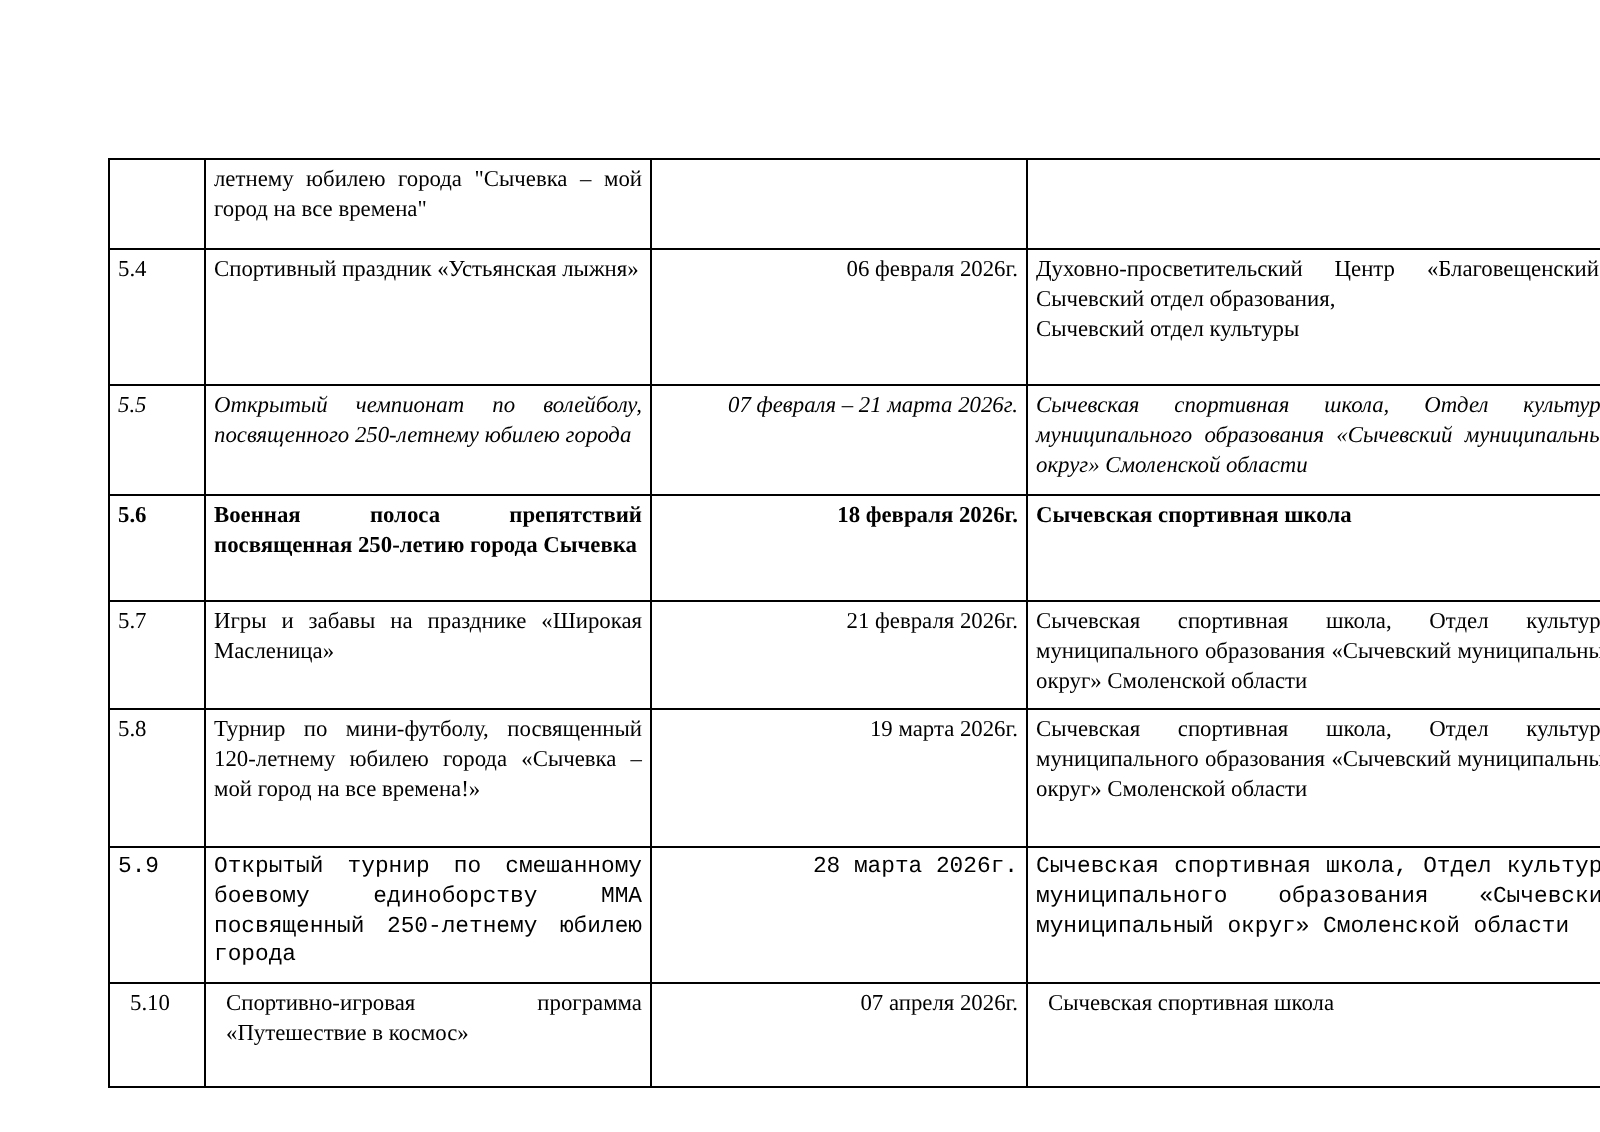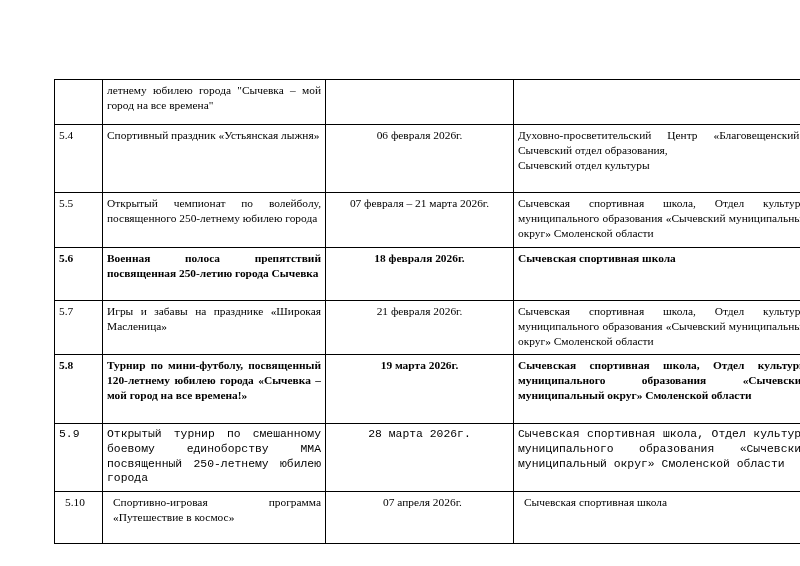--- a/index.html
+++ b/index.html
@@ -36,30 +36,30 @@
     border: 1px solid #000000;
     padding: 3px 4px 4px 4px;
     vertical-align: top;
     line-height: 1.30;
     word-wrap: break-word;
     overflow-wrap: break-word;
     hyphens: none;
   }
   .col-num   { width: 39px;  text-align: left; }
   .col-name  { width: 214px; text-align: justify; text-align-last: left; }
-  .col-date  { width: 179px; text-align: center; }
+  .col-date  { width: 179px; text-align: right; }
   .col-org   { width: 290px; text-align: justify; text-align-last: left; }
 
   
   tr.r-cont td { height: 37px; }
   tr.r-54   td { height: 60px; }
-  tr.r-55   td { height: 47px; }
+  tr.r-55   td { height: 47px; font-style: italic; }
   tr.r-56   td { height: 45px; font-weight: bold; }
   tr.r-57   td { height: 46px; }
-  tr.r-58   td { height: 61px; font-weight: bold; }
+  tr.r-58   td { height: 61px; }
   tr.r-59   td { height: 60px; font-family: Liberation Mono, monospace; }
   tr.r-510  td { height: 44px; padding-left: 10px; }
   .plain-block {
     text-align: left;
   }
 </style>
 </head>
 <body>
 
 <div class="page">

